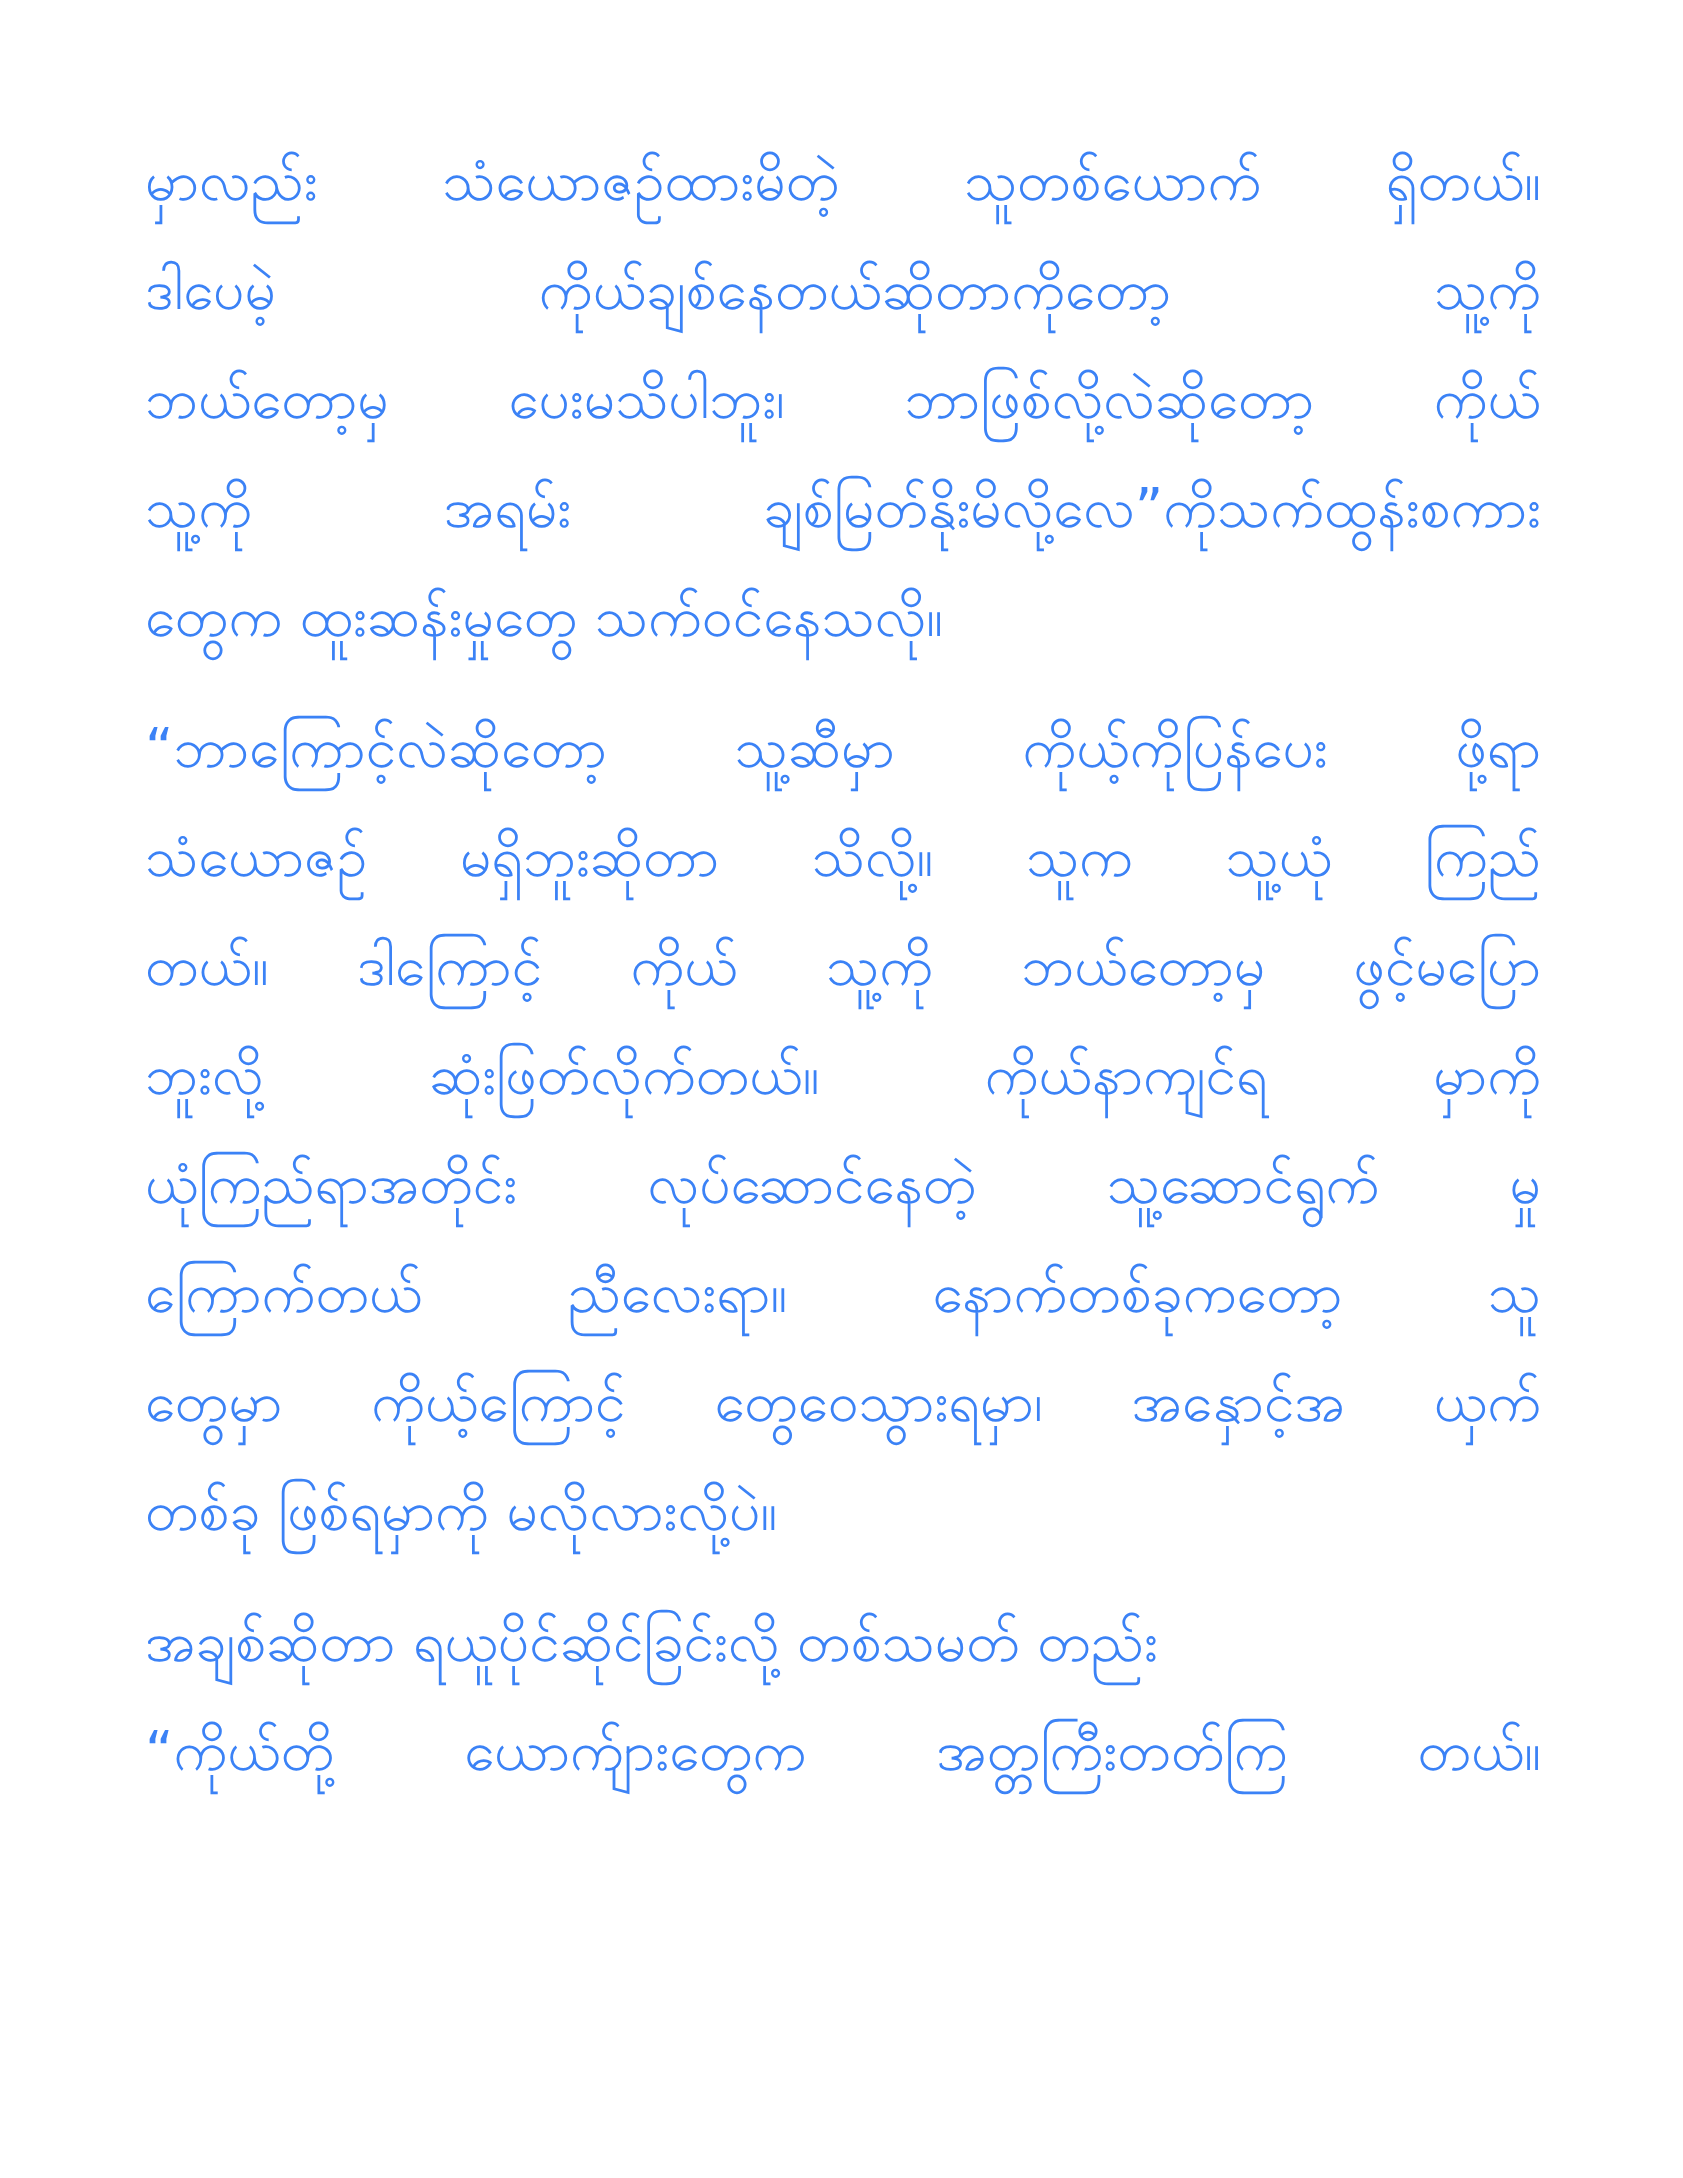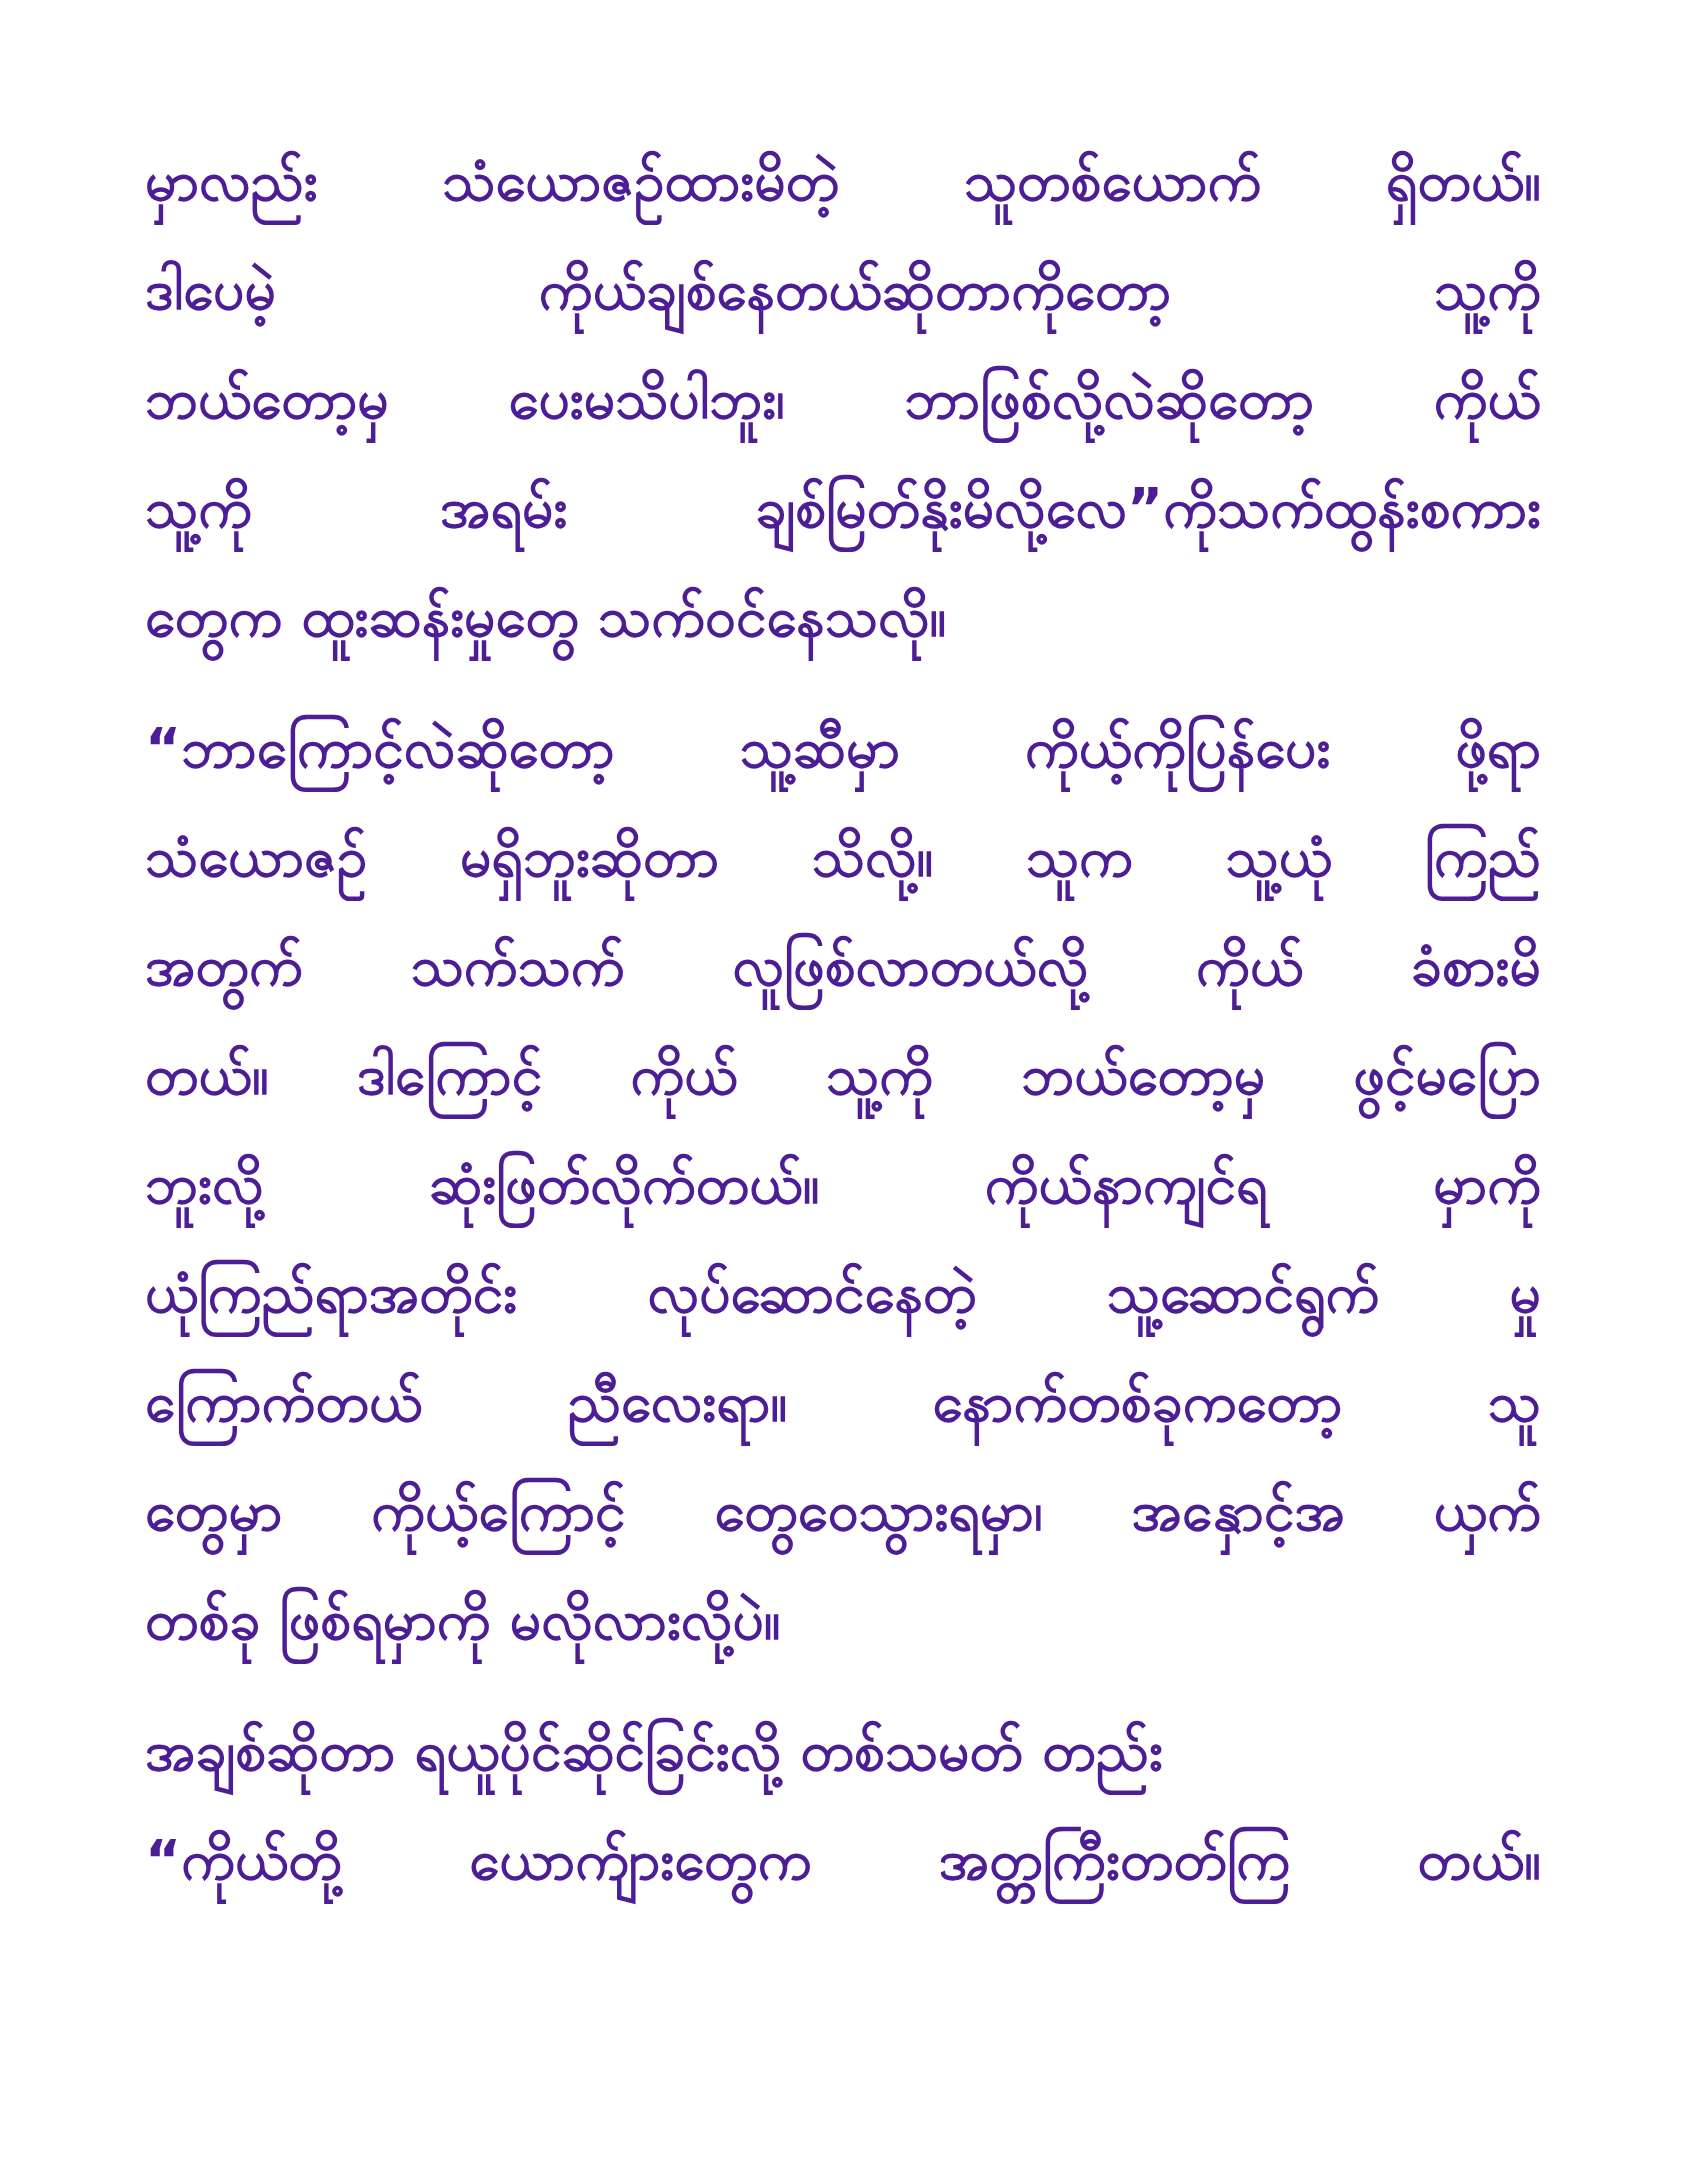--- a/index.html
+++ b/index.html
@@ -22,22 +22,22 @@
     top: 127px;
     width: 1396px;
   }
   .paragraph {
     margin: 0 0 22px 0;
     padding: 0;
   }
   .text-line {
     font-size: 55px;
     line-height: 109px;
-    font-weight: 700;
-    color: #4c1d95;
+    font-weight: 400;
+    color: #3b82f6;
     text-align: justify;
     
     text-align-last: justify;
     overflow: hidden;
   }
   .text-line.last {
     text-align: right;
     text-align-last: left;
   }
 </style>
@@ -49,21 +49,20 @@
       <div class="paragraph">
         <div class="text-line">မှာလည်း သံယောဇဉ်ထားမိတဲ့ သူတစ်ယောက် ရှိတယ်။</div>
         <div class="text-line">ဒါပေမဲ့ ကိုယ်ချစ်နေတယ်ဆိုတာကိုတော့ သူ့ကို</div>
         <div class="text-line">ဘယ်တော့မှ ပေးမသိပါဘူး၊ ဘာဖြစ်လို့လဲဆိုတော့ ကိုယ်</div>
         <div class="text-line">သူ့ကို အရမ်း ချစ်မြတ်နိုးမိလို့လေ”ကိုသက်ထွန်းစကား</div>
         <div class="text-line last">တွေက ထူးဆန်းမှုတွေ သက်ဝင်နေသလို။</div>
       </div>
       <div class="paragraph">
         <div class="text-line">“ဘာကြောင့်လဲဆိုတော့ သူ့ဆီမှာ ကိုယ့်ကိုပြန်ပေး ဖို့ရာ</div>
         <div class="text-line">သံယောဇဉ် မရှိဘူးဆိုတာ သိလို့။ သူက သူ့ယုံ ကြည်</div>
-        <div class="text-line">အတွက် သက်သက် လူဖြစ်လာတယ်လို့ ကိုယ် ခံစားမိ</div>
         <div class="text-line">တယ်။ ဒါကြောင့် ကိုယ် သူ့ကို ဘယ်တော့မှ ဖွင့်မပြော</div>
         <div class="text-line">ဘူးလို့ ဆုံးဖြတ်လိုက်တယ်။ ကိုယ်နာကျင်ရ မှာကို</div>
         <div class="text-line">ယုံကြည်ရာအတိုင်း လုပ်ဆောင်နေတဲ့ သူ့ဆောင်ရွက် မှု</div>
         <div class="text-line">ကြောက်တယ် ညီလေးရာ။ နောက်တစ်ခုကတော့ သူ</div>
         <div class="text-line">တွေမှာ ကိုယ့်ကြောင့် တွေဝေသွားရမှာ၊ အနှောင့်အ ယှက်</div>
         <div class="text-line last">တစ်ခု ဖြစ်ရမှာကို မလိုလားလို့ပဲ။</div>
       </div>
       <div class="paragraph">
         <div class="text-line last">အချစ်ဆိုတာ ရယူပိုင်ဆိုင်ခြင်းလို့ တစ်သမတ် တည်း</div>
         <div class="text-line">“ကိုယ်တို့ ယောက်ျားတွေက အတ္တကြီးတတ်ကြ တယ်။</div>

